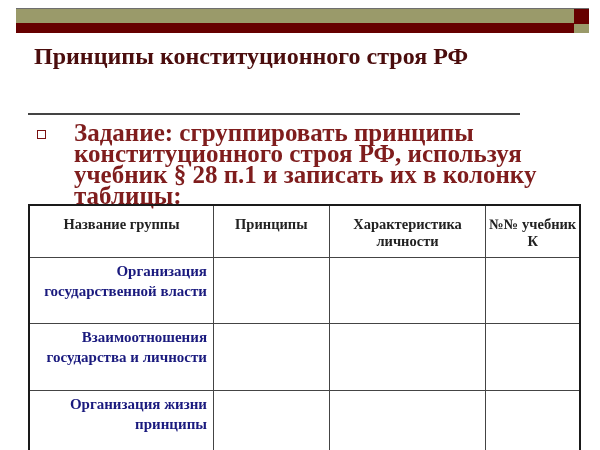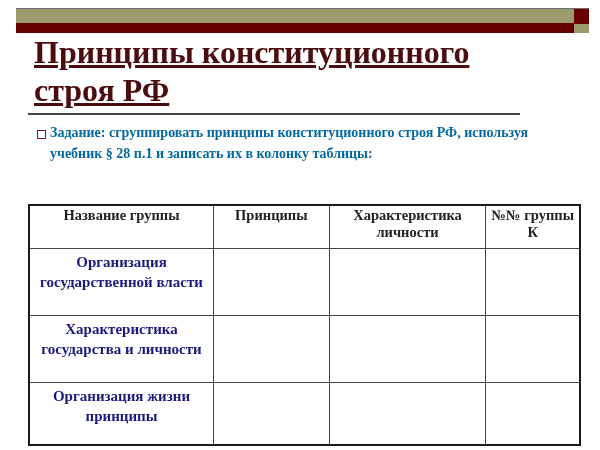--- a/index.html
+++ b/index.html
@@ -22,50 +22,49 @@
   .corner-red {
     position: absolute; left: 574px; top: 8px; width: 15px; height: 16px;
     background: #660000; border-top: 1px solid #6e6e6e;
   }
   .corner-olive {
     position: absolute; left: 574px; top: 24px; width: 15px; height: 9px;
     background: #9a9a6a;
   }
   .title {
     position: absolute; left: 34px; top: 33px; width: 520px;
-    font-size: 32px; line-height: 38px; font-weight: bold; color: #4b0d0d;
+    font-size: 24px; line-height: 46px; font-weight: bold; color: #4b0d0d;
     margin: 0;
-    text-decoration: underline;
   }
   .divider {
     position: absolute; left: 28px; top: 113px; width: 492px; height: 2px;
     background: #444444;
   }
   .bullet {
     position: absolute; left: 37px; top: 130px; width: 7px; height: 7px;
     border: 1.5px solid #7a1010; background: #fff;
   }
   .task {
-    position: absolute; left: 50px; top: 122px; width: 520px;
-    font-size: 14px; line-height: 21px; font-weight: bold; color: #0369a1;
+    position: absolute; left: 74px; top: 122px; width: 520px;
+    font-size: 25px; line-height: 21px; font-weight: bold; color: #7f1d1d;
   }
   table.grid {
     position: absolute; left: 28px; top: 204px; width: 553px; height: 242px;
     border-collapse: collapse; border: 2px solid #1a1a1a;
   }
   table.grid th, table.grid td {
     border: 1px solid #444444; vertical-align: top; padding: 0;
   }
   table.grid th {
     font-size: 14.5px; line-height: 17px; font-weight: bold; color: #222222;
-    text-align: center; padding-top: 1px; height: 41px;
+    text-align: center; padding-top: 10px; height: 41px;
   }
   table.grid td.group {
     font-size: 15px; line-height: 20px; font-weight: bold; color: #1a1a7e;
-    text-align: center; padding: 3px 6px 0 6px;
+    text-align: right; padding: 3px 6px 0 6px;
   }
   .c1 { width: 182px; }
   .c2 { width: 114px; }
   .c3 { width: 155px; }
   .c4 { width: 92px; }
   tr.r1 td { height: 62px; }
   tr.r2 td { height: 63px; }
   tr.r3 td { height: 57px; }
 </style>
 </head>
@@ -83,32 +82,32 @@
 
 <div class="bullet"></div>
 <div class="task">Задание: сгруппировать принципы конституционного строя РФ, используя учебник § 28 п.1 и записать их в колонку таблицы:</div>
 
 <table class="grid">
   <thead>
     <tr>
       <th class="c1">Название группы</th>
       <th class="c2">Принципы</th>
       <th class="c3">Характеристика личности</th>
-      <th class="c4">№№ группы К</th>
+      <th class="c4">№№ учебник К</th>
     </tr>
   </thead>
   <tbody>
     <tr class="r1">
       <td class="group">Организация государственной власти</td>
       <td></td>
       <td></td>
       <td></td>
     </tr>
     <tr class="r2">
-      <td class="group">Характеристика государства и личности</td>
+      <td class="group">Взаимоотношения государства и личности</td>
       <td></td>
       <td></td>
       <td></td>
     </tr>
     <tr class="r3">
       <td class="group">Организация жизни принципы</td>
       <td></td>
       <td></td>
       <td></td>
     </tr>

